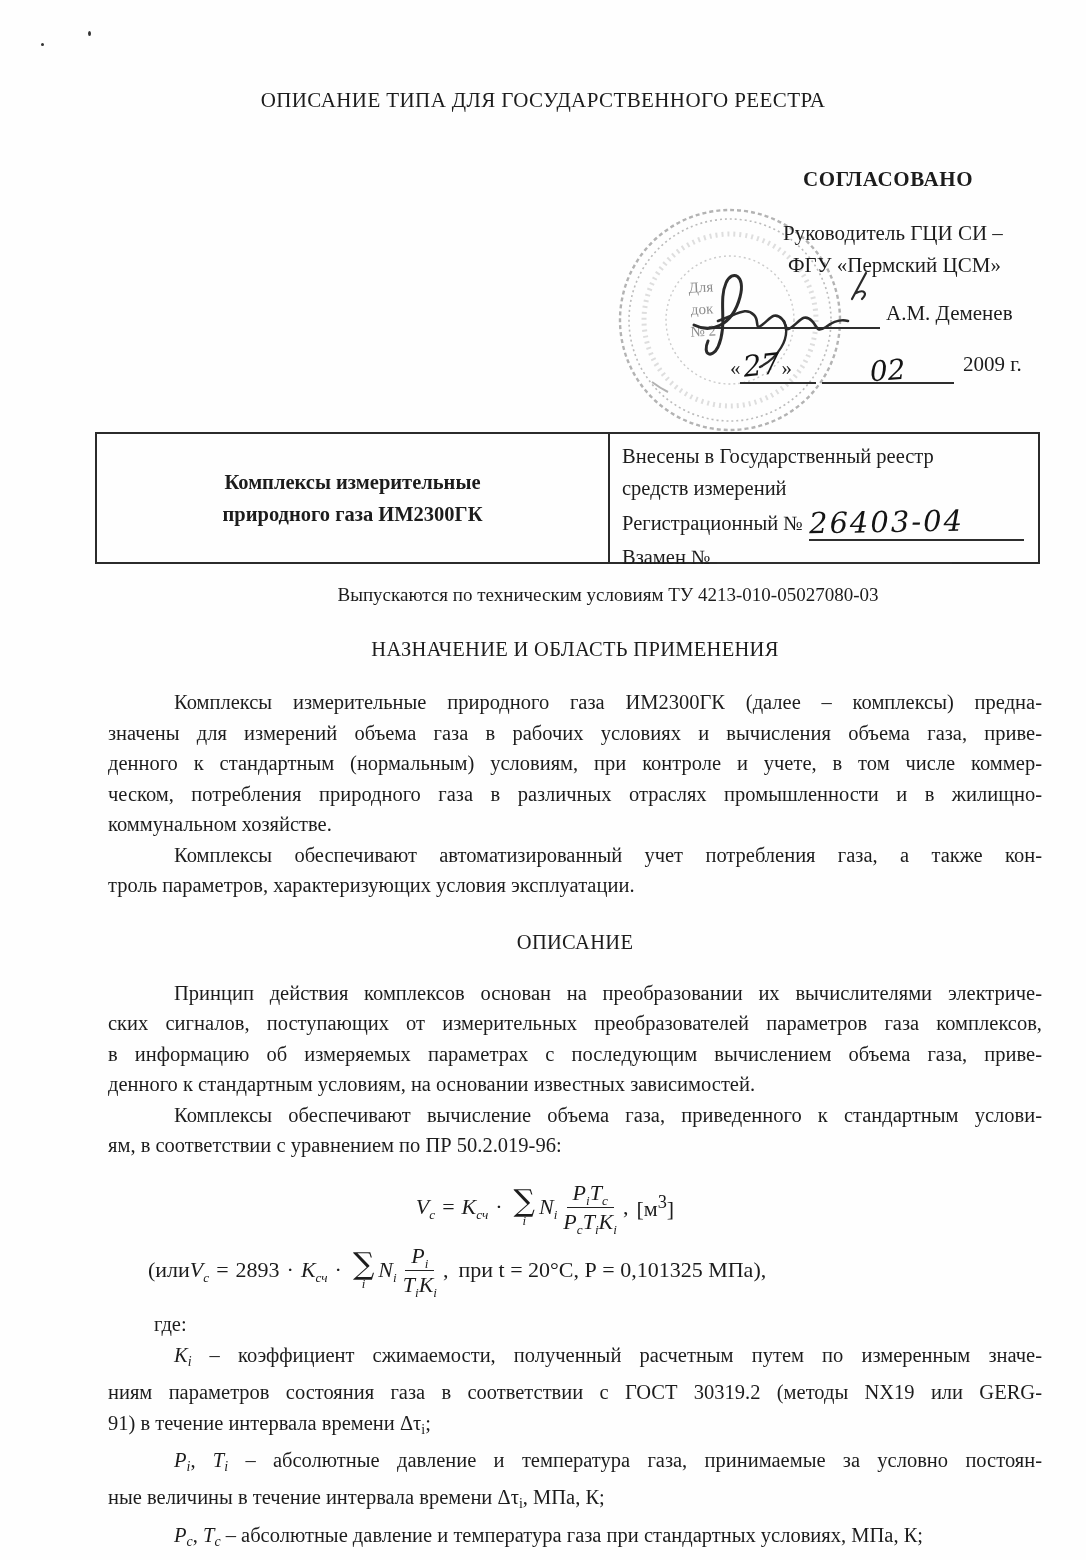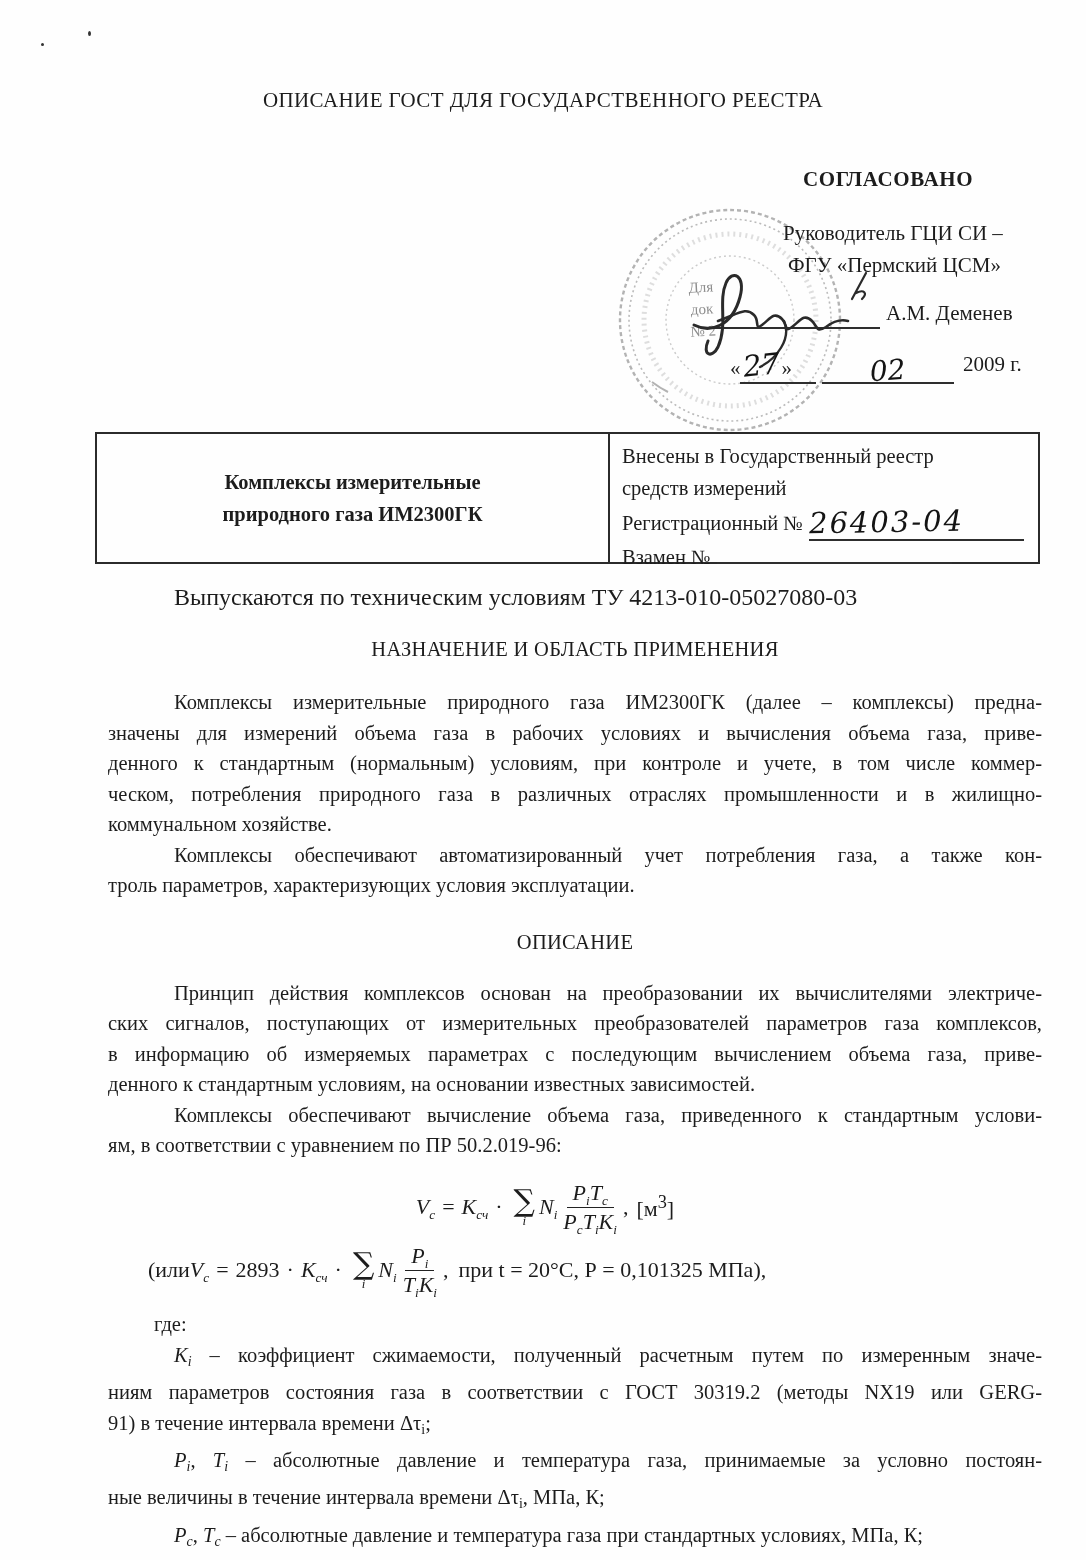--- a/index.html
+++ b/index.html
@@ -61,21 +61,21 @@
   .reg-row { display:flex; align-items:baseline; }
   .fill-line { flex:1; margin-left:6px; border-bottom:2px solid #2e2e2e; height:100%; }
   .hw-reg {
     display:inline-block; font-size:29px; letter-spacing:2px;
     transform:translateY(2px) rotate(-1deg); white-space:nowrap;
   }
   .replace-row { display:flex; align-items:baseline; }
   .replace-row .fill-line { flex:0 0 235px; }
 
   
-  .tu-line { position:absolute; left:110px; top:584px; width:932px; font-size:24px; text-indent:64px; }
+  .tu-line { position:absolute; left:110px; top:584px; width:932px; font-size:19px; text-indent:64px;text-align:center; }
   .body-flow { position:absolute; left:108px; top:638px; width:934px; font-size:20.5px; }
   .sec-heading { text-align:center; font-size:20.5px; letter-spacing:0.3px; }
   .h-purpose { margin-bottom:26px; }
   .h-desc { margin-top:30px; margin-bottom:24px;text-align:center; }
   .para { }
   .pline { line-height:30.5px; text-align:justify; text-align-last:justify; }
   .pline.last { text-align-last:left; }
   .para .pline:first-child { text-indent:66px; }
   .sg-n { }
   .sg-i { font-style:italic; }
@@ -104,21 +104,21 @@
   .where-line { margin-top:12px; padding-left:46px; line-height:30.5px; }
 </style>
 </head>
 <body>
 
 <div class="page">
 
   <div class="speck" style="left:88px; top:31px; width:3px; height:5px;"></div>
   <div class="speck" style="left:41px; top:43px; width:3px; height:3px;"></div>
 
-  <div class="doc-title">ОПИСАНИЕ ГОСТ ДЛЯ  ГОСУДАРСТВЕННОГО РЕЕСТРА</div>
+  <div class="doc-title">ОПИСАНИЕ ТИПА ДЛЯ  ГОСУДАРСТВЕННОГО РЕЕСТРА</div>
 
   <div class="approved-heading">СОГЛАСОВАНО</div>
 
   <svg class="stamp" viewBox="0 0 236 236">
     <circle cx="118" cy="118" r="110" fill="none" stroke="#9a9a9a" stroke-width="2.4" stroke-dasharray="4 3"></circle>
     <circle cx="118" cy="118" r="101" fill="none" stroke="#a5a5a5" stroke-width="1.6" stroke-dasharray="2 3"></circle>
     <circle cx="118" cy="118" r="86" fill="none" stroke="#b0b0b0" stroke-width="5" stroke-dasharray="2 4" opacity="0.55"></circle>
     <circle cx="118" cy="118" r="64" fill="none" stroke="#a8a8a8" stroke-width="1.4" stroke-dasharray="2 3" opacity="0.8"></circle>
     <path d="M40,180 q8,6 16,10" fill="none" stroke="#9a9a9a" stroke-width="2"></path>
   </svg>

